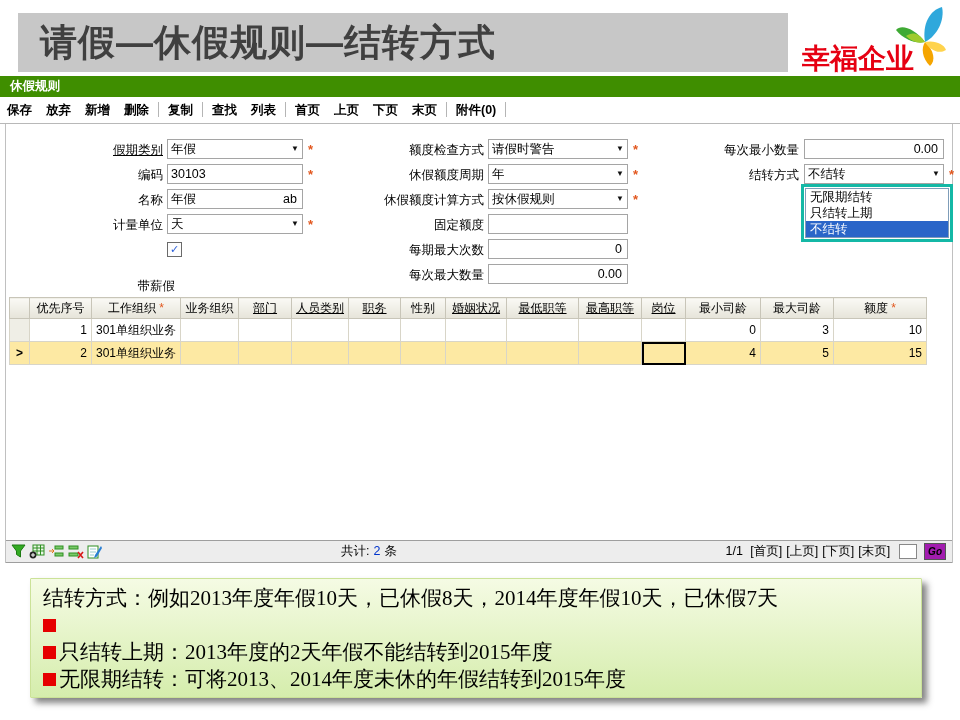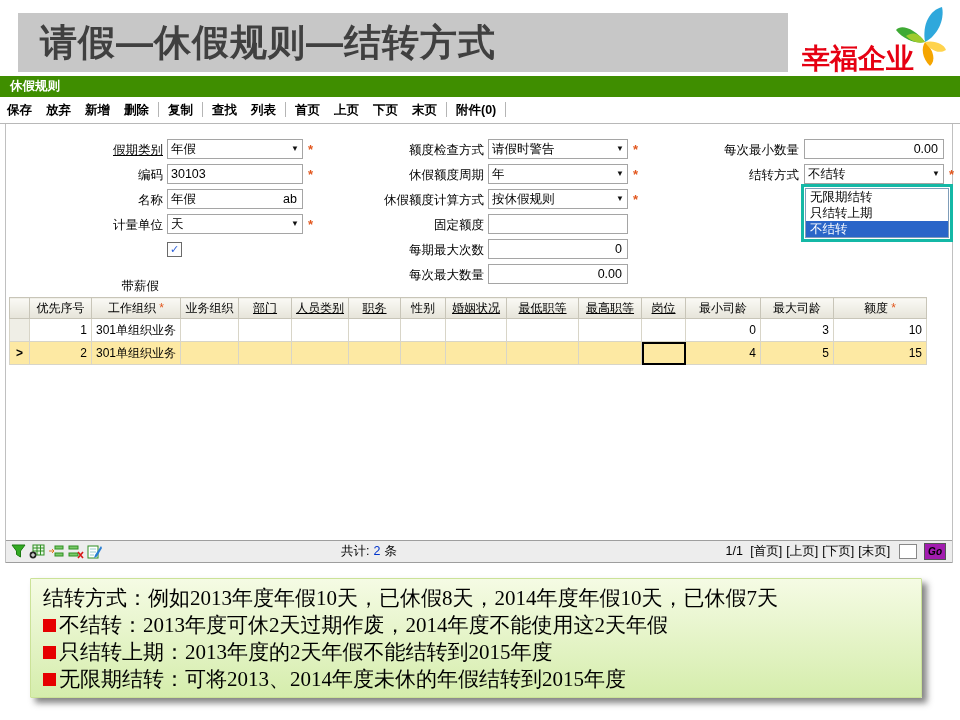--- a/index.html
+++ b/index.html
@@ -93,21 +93,21 @@
         <div class="ctl" style="left: 161px; top: 15px; width: 136px;"><span class="val">年假</span><span class="arrow">▼</span></div>
         <span class="req" style="left: 302px; top: 18px;">*</span>
         <div class="form-label" style="left: 10px; top: 43px; width: 147px;">编码</div>
         <div class="ctl" style="left: 161px; top: 40px; width: 136px;"><span class="val">30103</span></div>
         <span class="req" style="left: 302px; top: 43px;">*</span>
         <div class="form-label" style="left: 10px; top: 68px; width: 147px;">名称</div>
         <div class="ctl" style="left: 161px; top: 65px; width: 136px;"><span class="val">年假</span><span class="suffix">ab</span></div>
         <div class="form-label" style="left: 10px; top: 93px; width: 147px;">计量单位</div>
         <div class="ctl" style="left: 161px; top: 90px; width: 136px;"><span class="val">天</span><span class="arrow">▼</span></div>
         <span class="req" style="left: 302px; top: 93px;">*</span>
-        <div class="form-label" style="left: 6px; top: 118px; width: 147px; margin-top: 36px;">带薪假</div>
+        <div class="form-label" style="left: 22px; top: 118px; width: 147px; margin-top: 36px;">带薪假</div>
         <div class="checkbox" style="left: 161px; top: 118px;">✓</div>
         <div class="form-label" style="left: 330px; top: 18px; width: 148px;">额度检查方式</div>
         <div class="ctl" style="left: 482px; top: 15px; width: 140px;"><span class="val">请假时警告</span><span class="arrow">▼</span></div>
         <span class="req" style="left: 627px; top: 18px;">*</span>
         <div class="form-label" style="left: 330px; top: 43px; width: 148px;">休假额度周期</div>
         <div class="ctl" style="left: 482px; top: 40px; width: 140px;"><span class="val">年</span><span class="arrow">▼</span></div>
         <span class="req" style="left: 627px; top: 43px;">*</span>
         <div class="form-label" style="left: 330px; top: 68px; width: 148px;">休假额度计算方式</div>
         <div class="ctl" style="left: 482px; top: 65px; width: 140px;"><span class="val">按休假规则</span><span class="arrow">▼</span></div>
         <span class="req" style="left: 627px; top: 68px;">*</span>
@@ -235,18 +235,18 @@
         <span>1/1</span>
         <span><span class="pg-link">[首页]</span><span class="pg-link">[上页]</span><span class="pg-link">[下页]</span><span class="pg-link">[末页]</span></span>
         <span class="pg-input"></span>
         <span class="go-btn">Go</span>
       </span>
     </div>
   </div>
 
   <div class="note">
       <div class="note-line"><span>结转方式：例如2013年度年假10天，已休假8天，2014年度年假10天，已休假7天</span></div>
-      <div class="note-line"><span class="bullet"></span><span>不结转：2013年度可休2天过期作废，2014年度不能使用这2天年假</span></div>
+      <div class="note-line"><span class="bullet"></span></div>
       <div class="note-line"><span class="bullet"></span><span>只结转上期：2013年度的2天年假不能结转到2015年度</span></div>
       <div class="note-line"><span class="bullet"></span><span>无限期结转：可将2013、2014年度未休的年假结转到2015年度</span></div>
     </div>
 
 </div>
 
 </body></html>

